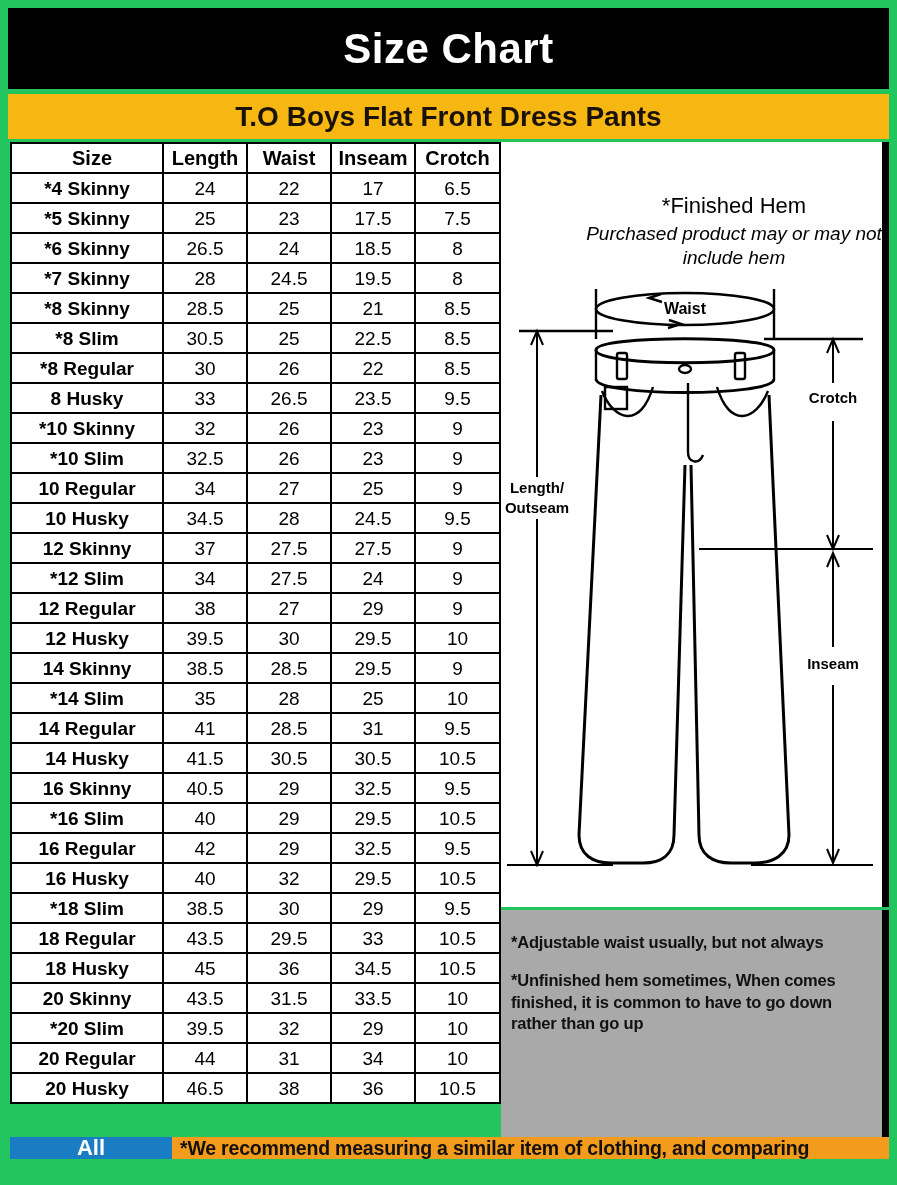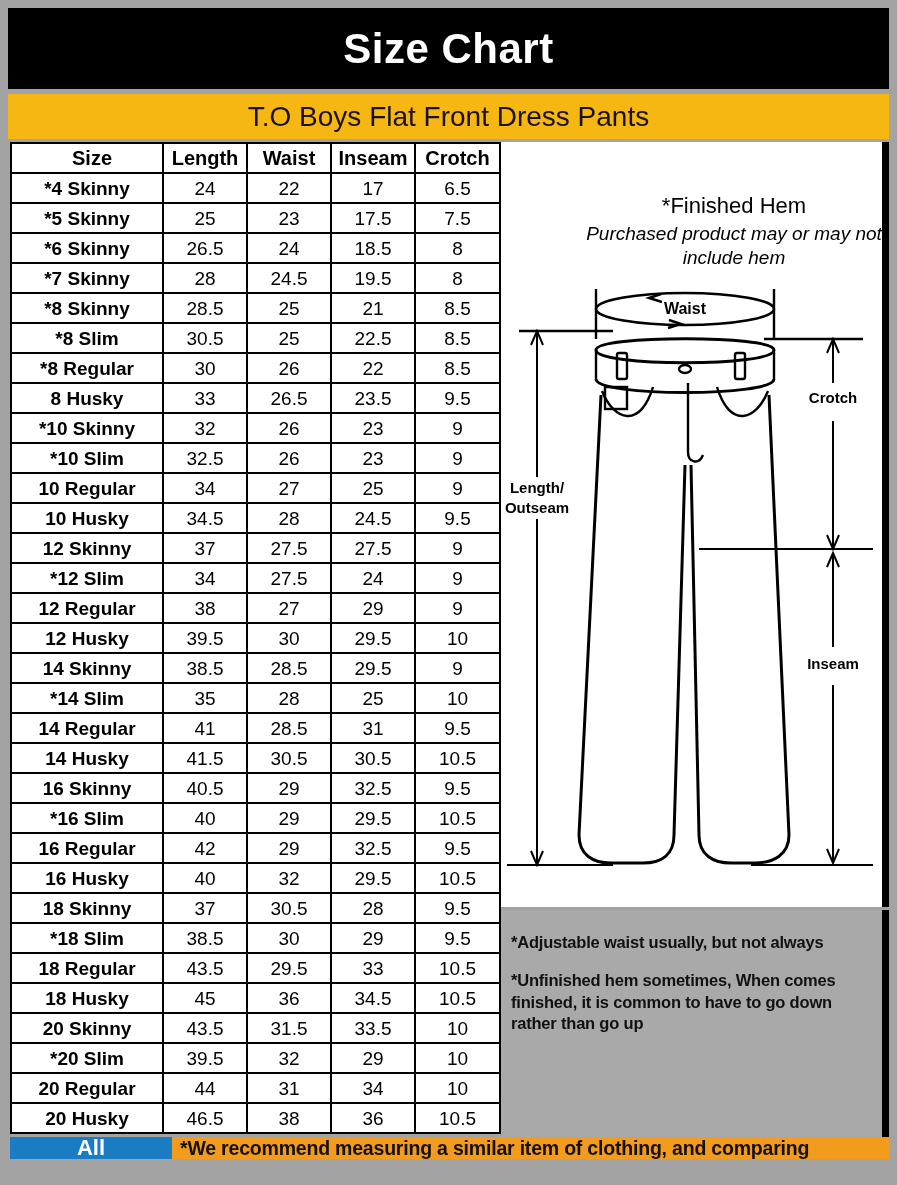--- a/index.html
+++ b/index.html
@@ -8,21 +8,21 @@
     background: #ffffff;
   }
   body {
     font-family: "Liberation Sans", sans-serif;
     -webkit-font-smoothing: antialiased;
   }
   #page {
     position: relative;
     width: 897px;
     height: 1185px;
-    background: #a3a3a3;
+    background: #22c55e;
     overflow: hidden;
   }
 
   
   .title-band {
     position: absolute;
     left: 8px;
     top: 8px;
     width: 881px;
     height: 81px;
@@ -47,21 +47,21 @@
     width: 881px;
     height: 45px;
     background: #F7B712;
     display: flex;
     align-items: center;
     justify-content: center;
   }
   .subtitle-band .subtitle-text {
     color: #1a1208;
     font-size: 28px;
-    font-weight: normal;
+    font-weight: bold;
     line-height: 1;
   }
 
   
   .size-table {
     position: absolute;
     left: 10px;
     top: 142px;
     border-collapse: collapse;
     table-layout: fixed;
@@ -389,27 +389,20 @@
           <td>9.5</td>
         </tr>
         <tr>
           <td class="col-size">16 Husky</td>
           <td>40</td>
           <td>32</td>
           <td>29.5</td>
           <td>10.5</td>
         </tr>
         <tr>
-          <td class="col-size">18 Skinny</td>
-          <td>37</td>
-          <td>30.5</td>
-          <td>28</td>
-          <td>9.5</td>
-        </tr>
-        <tr>
           <td class="col-size">*18 Slim</td>
           <td>38.5</td>
           <td>30</td>
           <td>29</td>
           <td>9.5</td>
         </tr>
         <tr>
           <td class="col-size">18 Regular</td>
           <td>43.5</td>
           <td>29.5</td>

